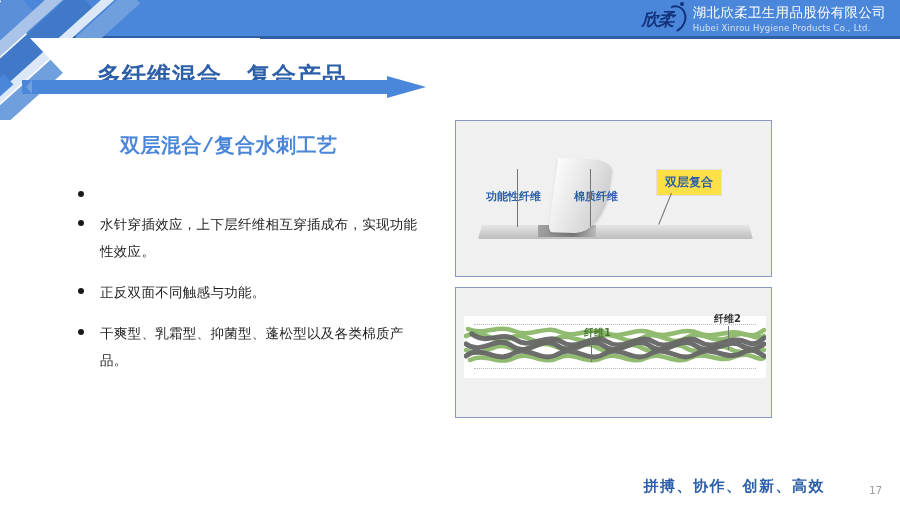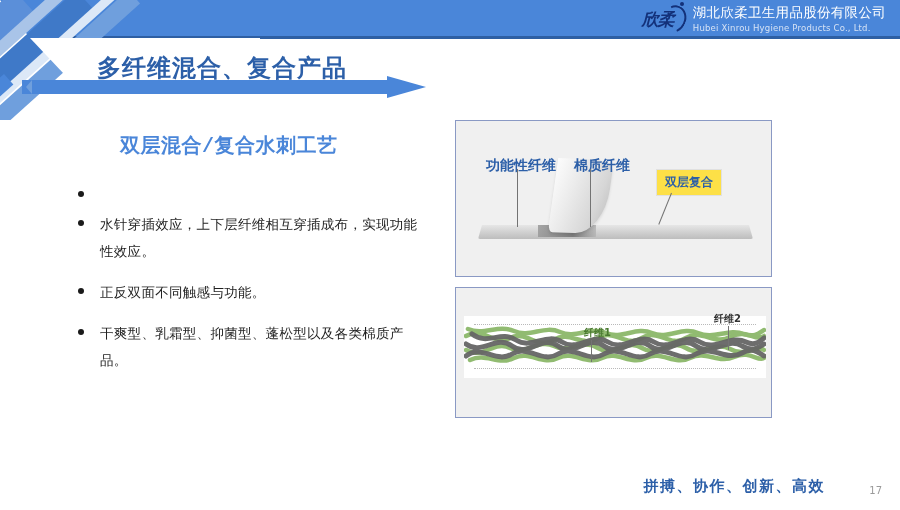--- a/index.html
+++ b/index.html
@@ -62,21 +62,21 @@
     border-left-color:transparent;border-bottom-color:transparent;
     transform:rotate(25deg);
   }
   .logo-dot{position:absolute;right:1px;top:-2px;width:4px;height:4px;border-radius:50%;background:#13317a;}
   .logo-text{display:flex;flex-direction:column;justify-content:center;line-height:1.05;}
   .logo-cn-name{font-size:13.5px;font-weight:normal;color:#ffffff;letter-spacing:.3px;white-space:nowrap;}
   .logo-en-name{font-size:8.5px;color:#d5e2f5;letter-spacing:.2px;white-space:nowrap;margin-top:4px;}
 
   
   .title{
-    position:absolute;left:97px;top:52px;
+    position:absolute;left:97px;top:60px;
     font-size:24px;font-weight:bold;color:#2c5fa8;letter-spacing:1px;
   }
   .arrow{position:absolute;left:22px;top:76px;width:404px;height:22px;}
 
   
   .subtitle{
     position:absolute;left:120px;top:132px;
     font-size:20px;font-weight:bold;color:#4a86d9;letter-spacing:.5px;font-family:Liberation Mono, monospace;
   }
   .bullets{position:absolute;left:78px;top:182px;width:350px;}
@@ -109,21 +109,21 @@
     background:linear-gradient(90deg,#9a9a9a,#6f6f6f 60%,#b5b5b5);
     opacity:.85;
   }
   .sheet-curl{
     position:absolute;left:97px;top:38px;width:56px;height:74px;
     background:linear-gradient(105deg,#fcfcfc 0%,#ebebeb 35%,#d6d6d6 75%,#c0c0c0 100%);
     border-radius:0 40% 52% 8% / 0 16% 60% 10%;
     transform:skewX(-6deg) rotate(2deg);
     box-shadow:0 2px 3px rgba(0,0,0,.10);
   }
-  .lbl{position:absolute;font-size:14px;font-weight:bold;color:#2c5fa8;white-space:nowrap;}
+  .lbl{position:absolute;font-size:11px;font-weight:bold;color:#2c5fa8;white-space:nowrap;margin-top:32px;}
   .lead{position:absolute;width:1px;background:#737373;}
   .lead-d{position:absolute;width:1px;height:34px;background:#737373;transform-origin:top;transform:rotate(22deg);}
   .lbl-box{
     position:absolute;background:#fde047;border:1px solid #e0e0e0;
     padding:4px 8px;font-size:12px;font-weight:bold;color:#2c5fa8;white-space:nowrap;
   }
 
   
   .fiber-area{position:absolute;left:8px;top:28px;width:302px;height:62px;background:#ffffff;}
   .dotline{position:absolute;left:10px;width:282px;border-top:1px dotted #b9b9b9;}

